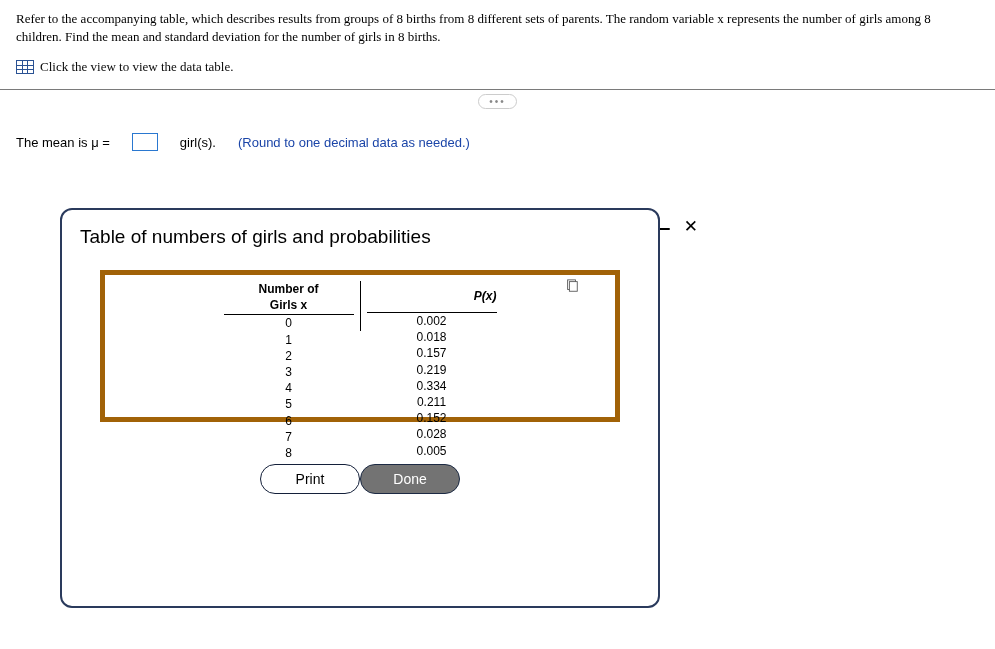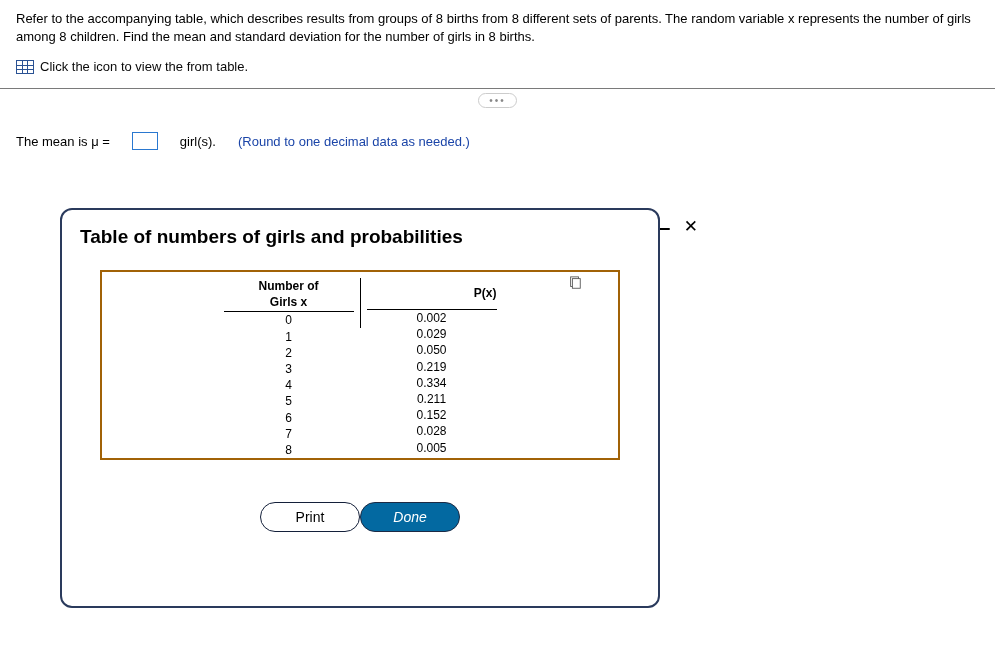--- a/index.html
+++ b/index.html
@@ -8,20 +8,21 @@
     font-size: 13px;
     background: #fff;
     width: 995px;
     height: 649px;
     position: relative;
     color: #000;
   }
   .top-section {
     padding: 10px 16px 8px 16px;
     border-bottom: 1px solid #7a7a7a;
+    font-family: Liberation Serif, serif;
   }
   .problem-text {
     line-height: 1.35;
     margin-bottom: 14px;
   }
   .data-link {
     display: flex;
     align-items: center;
     gap: 6px;
     cursor: pointer;
@@ -104,27 +105,27 @@
     font-weight: bold;
     cursor: pointer;
     line-height: 10px;
   }
   .close-icon {
     font-size: 17px;
     cursor: pointer;
   }
   .dialog-title {
     font-size: 19px;
-    font-weight: bold;
+    font-weight: normal;
     margin-bottom: 22px;
   }
   .table-box {
-    border: 2px solid #a16207;
+    border: 5px solid #a16207;
     margin: 0 20px;
-    height: 190px;
+    height: 152px;
     position: relative;
     padding-top: 6px;
   }
   .copy-icon {
     position: absolute;
     right: 36px;
     top: 4px;
     width: 14px;
     height: 14px;
     cursor: pointer;
@@ -149,20 +150,21 @@
     display: flex;
     flex-direction: column;
     justify-content: flex-end;
     align-items: center;
   }
   .col-head-single {
     min-height: 32px;
     display: flex;
     align-items: flex-end;
     justify-content: center;
+    font-style: italic;
   }
   .divider {
     width: 1px;
     background: #000;
     align-self: stretch;
     margin: 0 6px;
     height: 50px;
   }
   .button-row {
     display: flex;
@@ -178,34 +180,33 @@
     display: flex;
     align-items: center;
     justify-content: center;
   }
   .btn-print {
     background: #fff;
     border: 1.5px solid #14203a;
     color: #000;
   }
   .btn-done {
-    background: #0369a1;
+    background: #737373;
     border: 1.5px solid #1c2a44;
     color: #fff;
-    font-style: italic;
   }
 </style>
 </head>
 <body>
 
 <div class="top-section">
   <div class="problem-text">Refer to the accompanying table, which describes results from groups of 8 births from 8 different sets of parents. The random variable x represents the number of girls among 8 children. Find the mean and standard deviation for the number of girls in 8 births.</div>
   <div class="data-link">
     <span class="table-icon"></span>
-    <span class="link-text">Click the icon to view the from table.</span>
+    <span class="link-text">Click the view to view the data table.</span>
   </div>
 </div>
 
 <div class="ellipsis-bar">
   <div class="ellipsis-pill">•••</div>
 </div>
 
 <div class="answer-row">
   <span>The mean is μ = </span>
   <input class="answer-input" type="text" style="">
@@ -243,22 +244,22 @@
           <div>6</div>
           <div>7</div>
           <div>8</div>
         </div>
         <div class="divider"></div>
         <div class="col">
           <div class="col-head col-head-single">
             <span>P(x)</span>
           </div>
           <div>0.002</div>
-          <div>0.029</div>
-          <div>0.050</div>
+          <div>0.018</div>
+          <div>0.157</div>
           <div>0.219</div>
           <div>0.334</div>
           <div>0.211</div>
           <div>0.152</div>
           <div>0.028</div>
           <div>0.005</div>
         </div>
       </div>
     </div>
 

